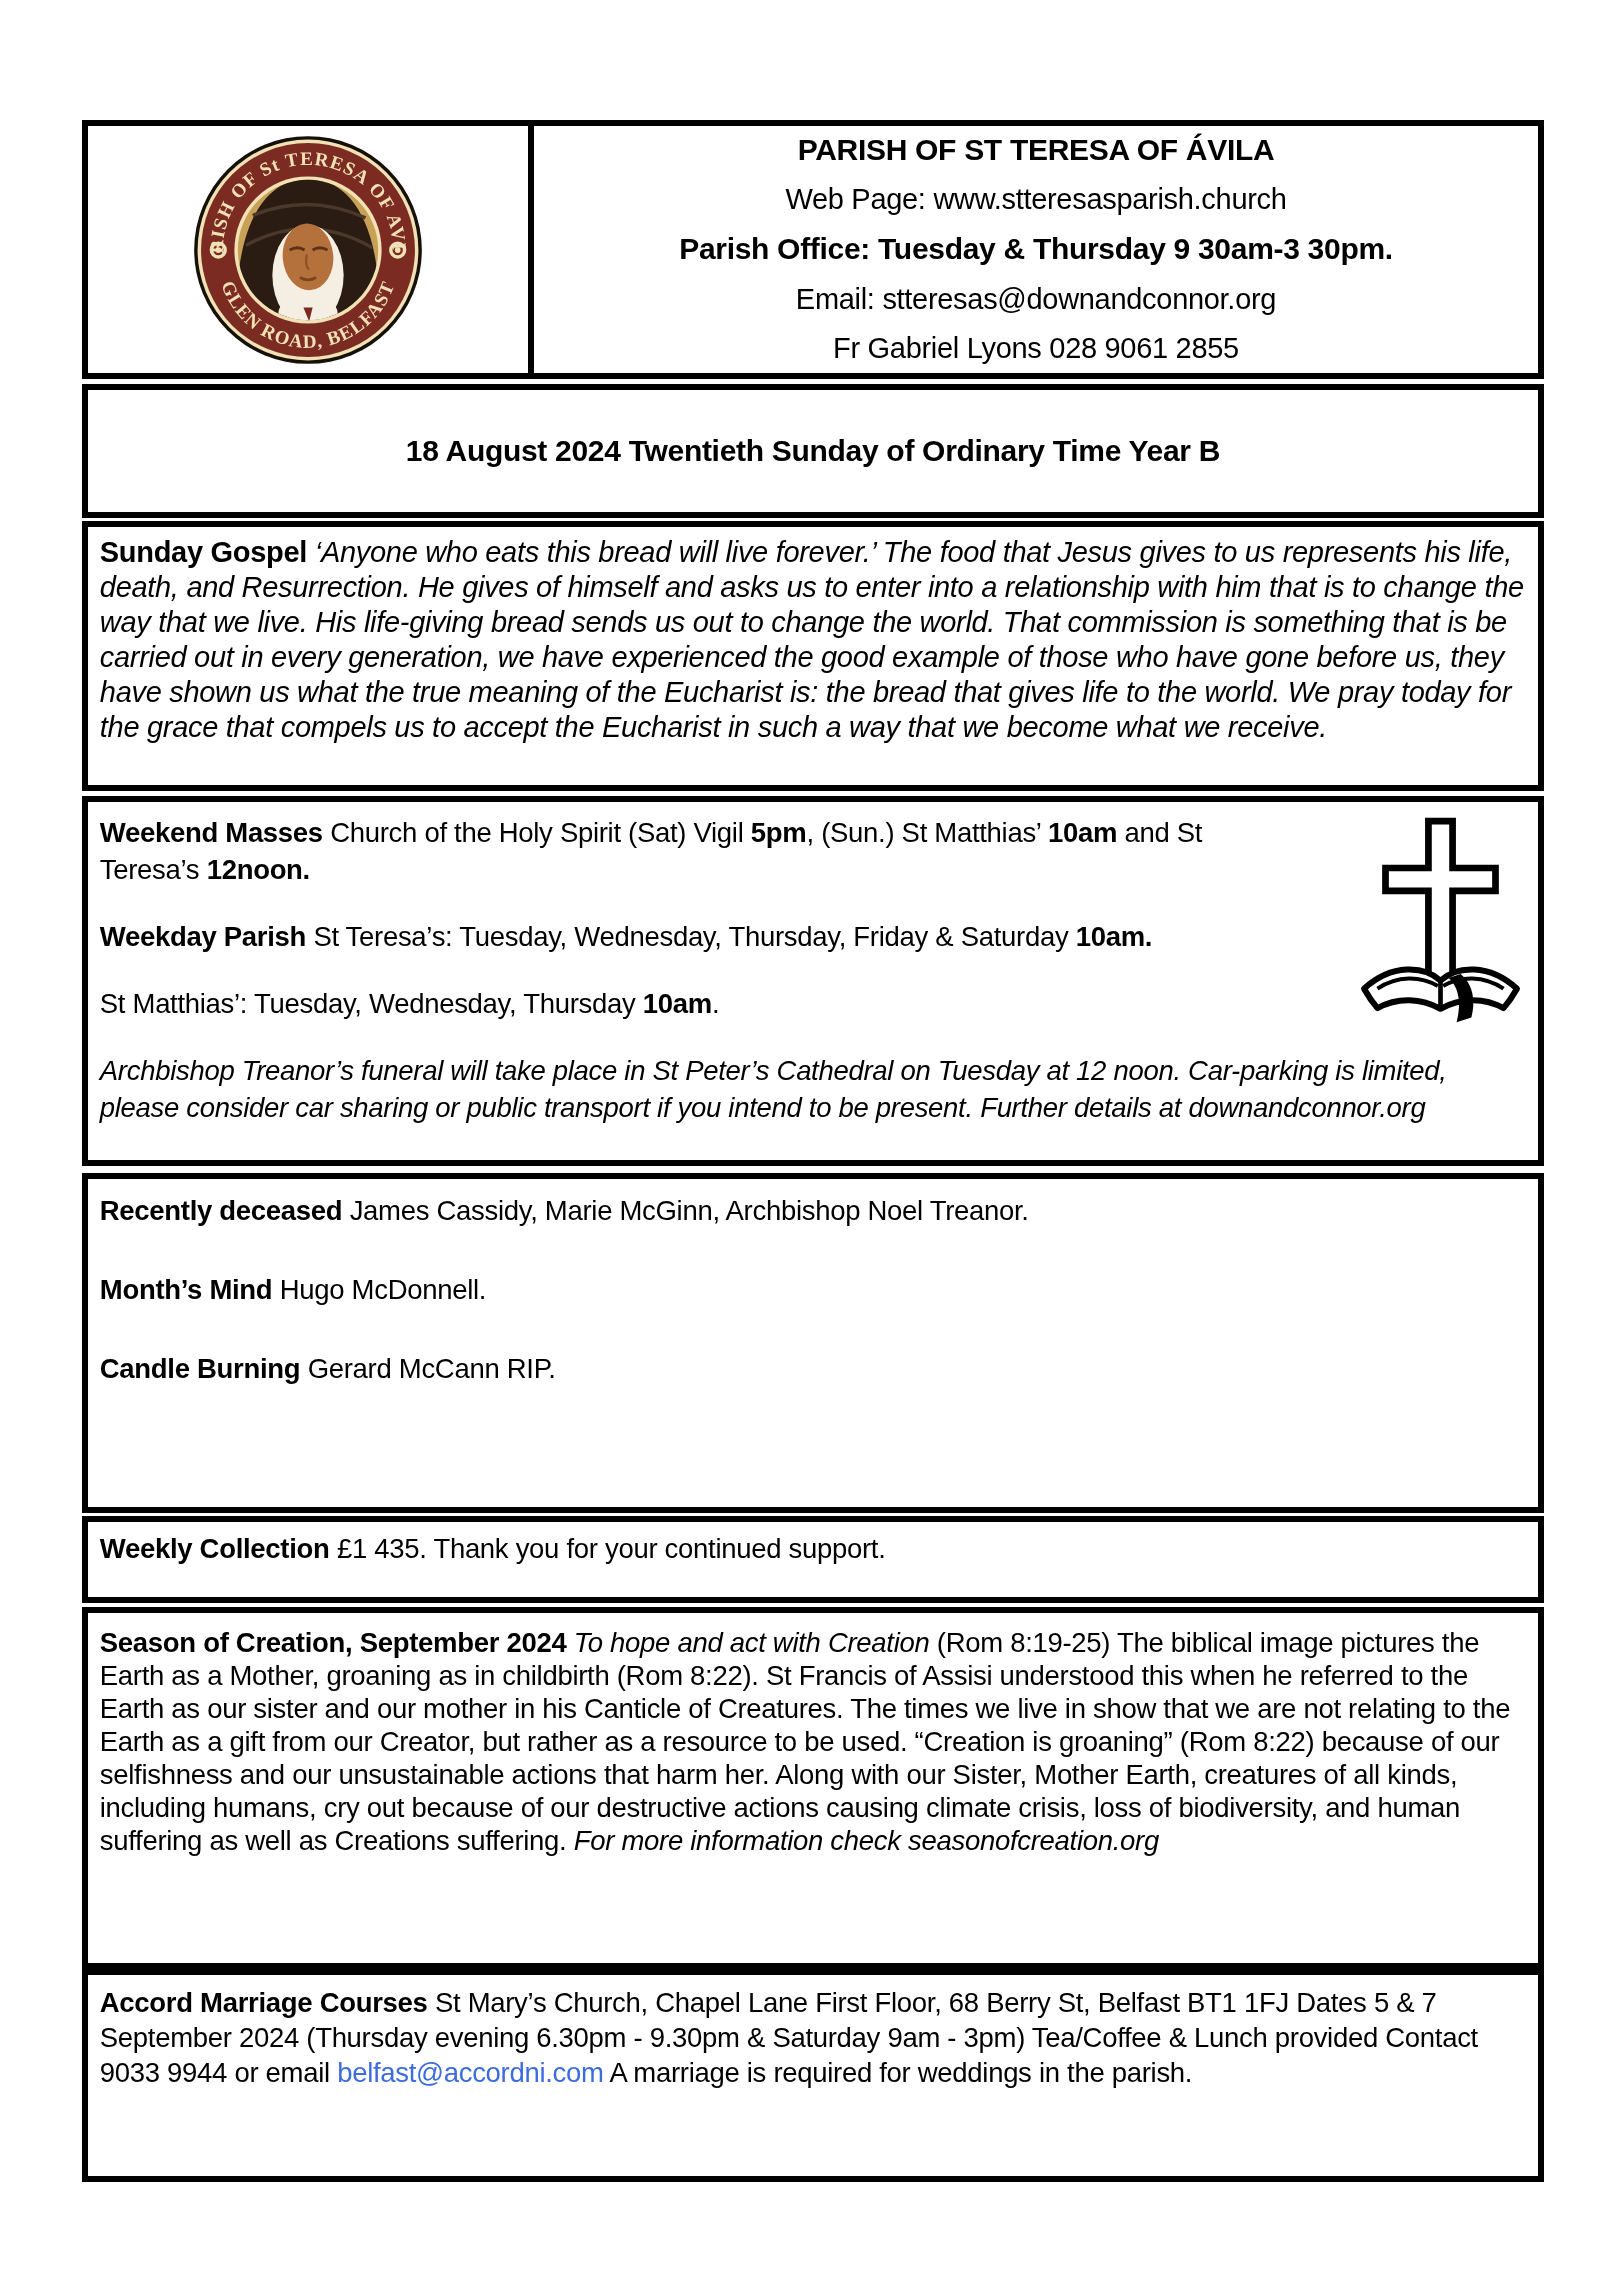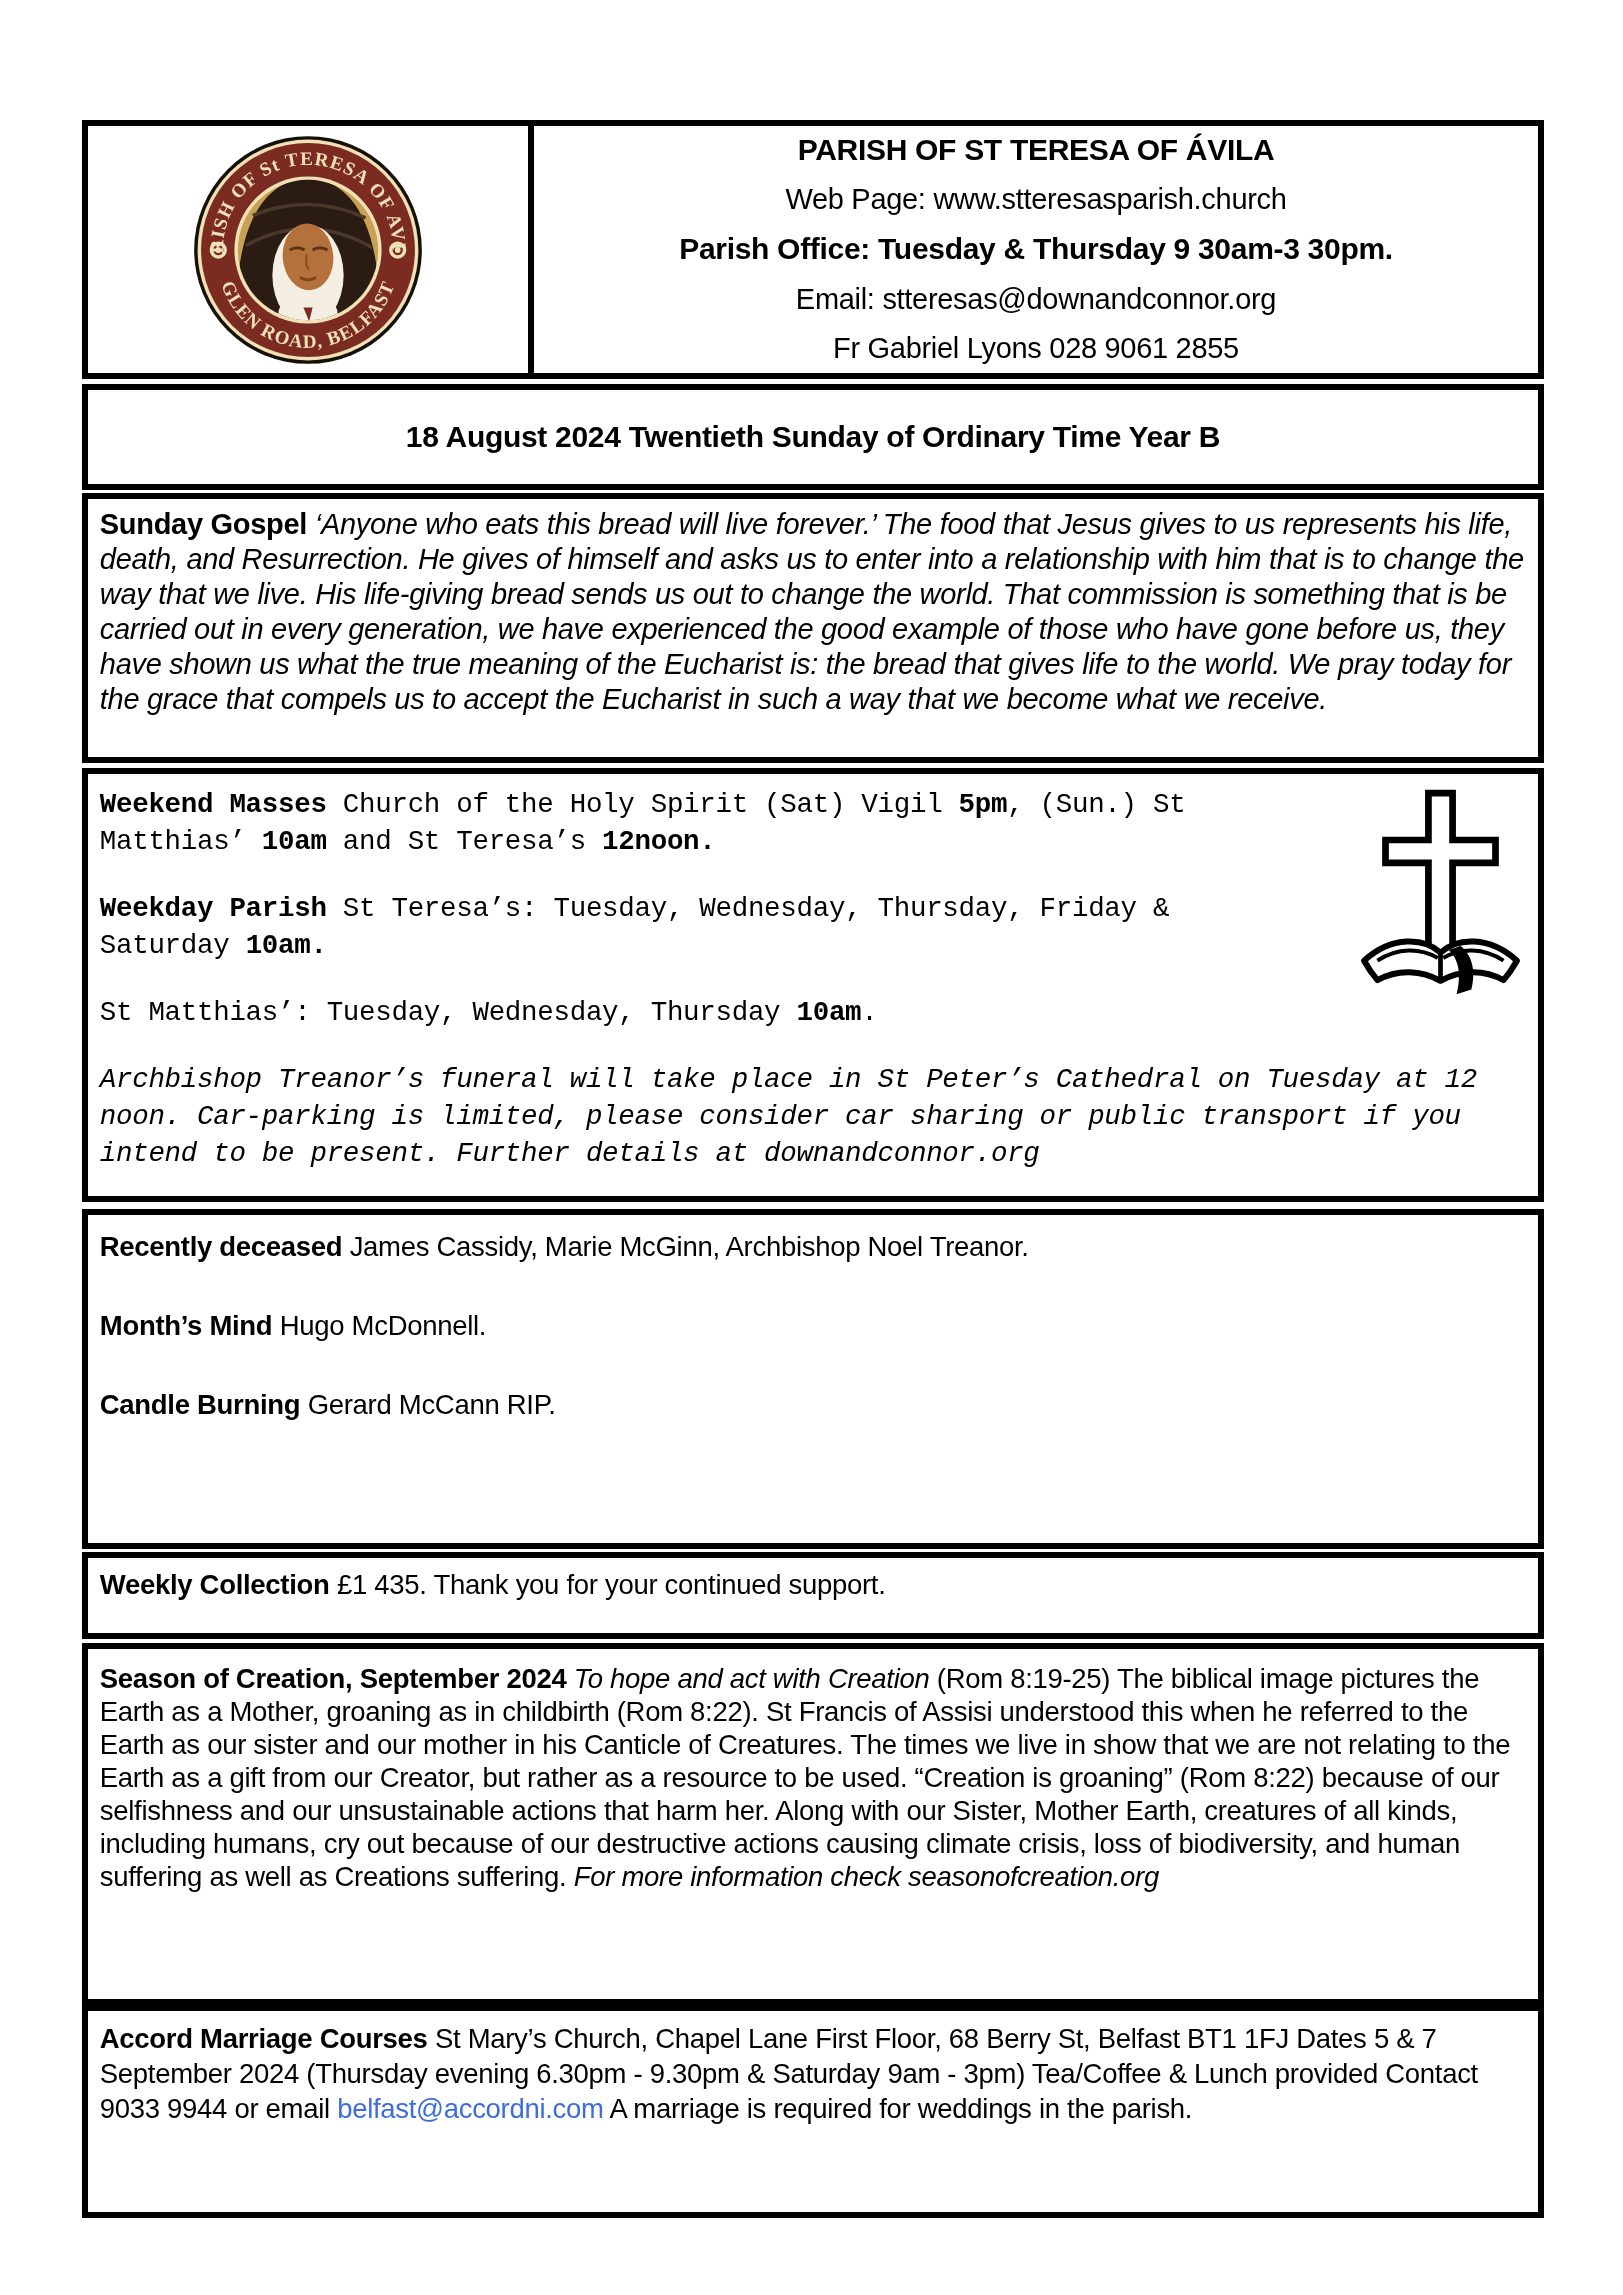--- a/index.html
+++ b/index.html
@@ -10,28 +10,28 @@
   .box { border:6.5px solid #000; background:#fff; letter-spacing:-0.3px; }
 
   
   .header-box { height:259px; display:flex; margin-bottom:4.6px; padding:0; }
   .logo-cell { width:440px; flex:none; display:flex; align-items:center; justify-content:center; }
   .text-cell { flex:1; border-left:6.5px solid #000; display:flex; flex-direction:column; justify-content:flex-end; align-items:center; gap:16.4px; padding:7.9px 15.7px; text-align:center; }
   .h-line { font-size:29px; }
   .h-bold { font-weight:bold; font-size:30px; }
 
   
-  .date-box { height:106px; display:flex; align-items:center; justify-content:center; margin-bottom:3.3px; }
+  .date-box { height:134px; display:flex; align-items:center; justify-content:center; margin-bottom:3.3px; }
   .date-text { font-weight:bold; font-size:30px; }
 
   
   .gospel-box { height:270px; padding:7.9px 11.8px; font-size:29px; line-height:35px; margin-bottom:5.2px; }
 
   
-  .masses-box { height:434px; padding:11.8px; font-size:27.5px; line-height:37px; margin-bottom:6.5px; position:relative;font-family:Liberation Mono, monospace; }
+  .masses-box { height:370px; padding:11.8px; font-size:27.5px; line-height:37px; margin-bottom:6.5px; position:relative; }
   .masses-box .narrow { max-width:1113px; }
   .m-gap { margin-top:30px; }
   .cross-art { position:absolute; top:10.5px; right:10.5px; width:175px; height:228px; }
 
   
   .deceased-box { height:340px; padding:13px 11.8px; font-size:27.5px; line-height:37px; margin-bottom:3.3px; }
   .d-gap { margin-top:42px; }
 
   
   .weekly-box { height:87px; padding:10.5px 11.8px; font-size:27.5px; line-height:34px; margin-bottom:3.9px; }

